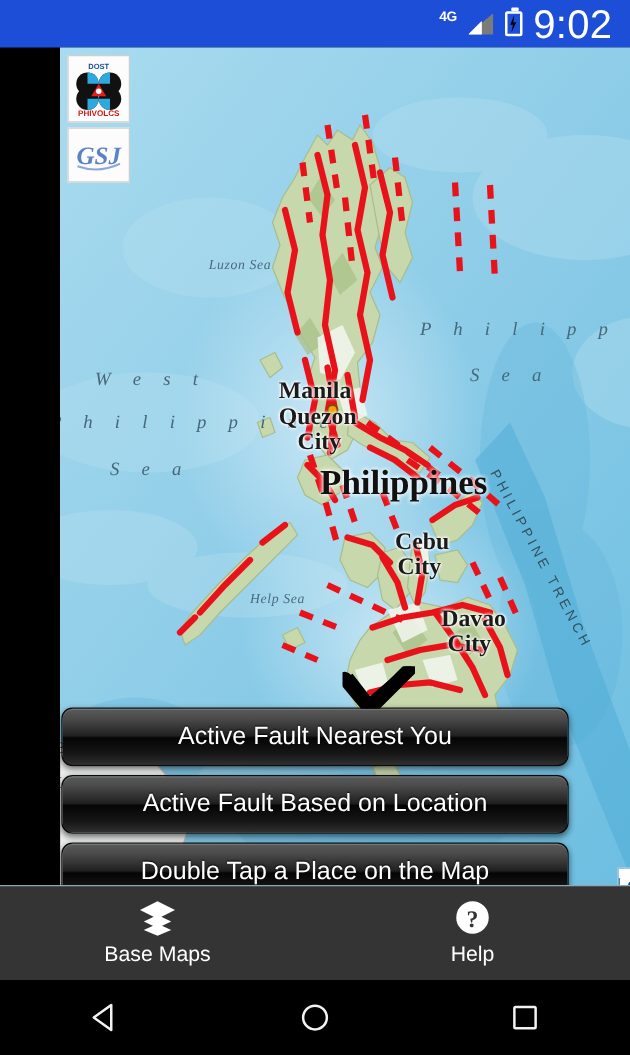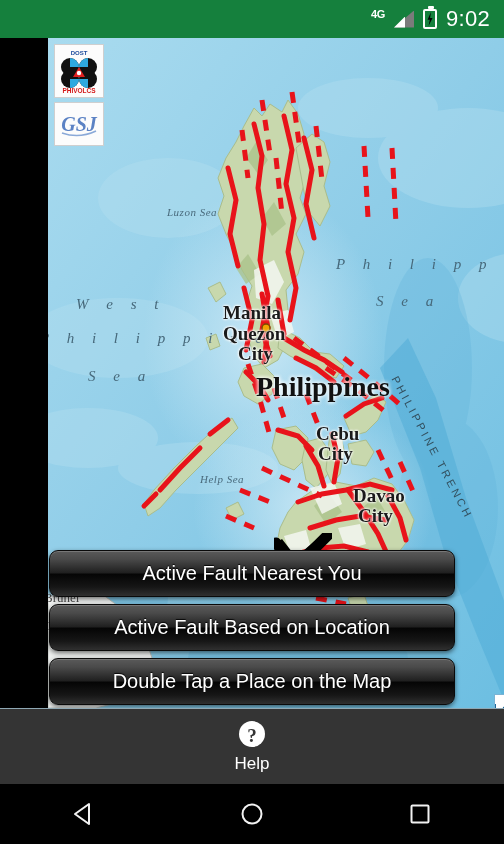--- a/index.html
+++ b/index.html
@@ -2,42 +2,42 @@
 <html><head>
 <meta charset="utf-8">
 <style>
   * { margin:0; padding:0; box-sizing:border-box; }
   html,body { width:504px; height:844px; background:#000; overflow:hidden; }
   body { font-family:"Liberation Sans", sans-serif; position:relative; }
 
   
   #status-bar {
     position:absolute; left:0; top:0; width:504px; height:38px;
-    background:#15803d; display:flex; align-items:center;
+    background:#1d4ed8; display:flex; align-items:center;
     justify-content:flex-end; padding-right:14px; gap:9px;
   }
   .sb-4g { color:#fff; font-size:11px; font-weight:700; letter-spacing:-.3px;
            position:relative; top:-5px; }
   .sb-signal { width:20px; height:17px; position:relative; }
   .sb-signal .full {
     position:absolute; right:0; bottom:0; width:20px; height:17px;
     background:#7b7b7b; clip-path:polygon(100% 0,100% 100%,0 100%);
   }
   .sb-signal .fill {
     position:absolute; right:9px; bottom:0; width:11px; height:11px;
     background:#fff; clip-path:polygon(100% 0,100% 100%,0 100%);
   }
   .sb-batt { width:14px; height:20px; border:2px solid #fff; border-radius:2px;
              position:relative; }
   .sb-batt:before { content:""; position:absolute; top:-5px; left:3px;
              width:6px; height:3px; background:#fff; border-radius:1px; }
   .sb-bolt { position:absolute; left:1px; top:1px; width:8px; height:14px;
              background:#000;
              clip-path:polygon(62% 0,20% 55%,48% 55%,32% 100%,82% 42%,52% 42%); }
-  .sb-time { color:#fff; font-size:22px; font-weight:400; letter-spacing:.3px; }
+  .sb-time { color:#fff; font-size:32px; font-weight:400; letter-spacing:.3px; }
 
   
   #map {
     position:absolute; left:0; top:38px; width:504px; height:670px;
     overflow:hidden; background:#9ed3ea;margin-left:48px;
   }
   #map-canvas { position:absolute; inset:0; }
 
   .map-label {
     position:absolute; color:#3f5f70; font-family:"Liberation Serif", serif;
@@ -93,20 +93,21 @@
   .action-btn {
     position:absolute; left:49px; width:406px; height:47px;
     border-radius:9px; pointer-events:auto; cursor:pointer;
     background:linear-gradient(to bottom,
       #5a5a5a 0%, #4a4a4a 18%, #202020 48%, #050505 52%, #161616 80%, #303030 100%);
     box-shadow:0 2px 5px rgba(0,0,0,.55), inset 0 1px 0 rgba(255,255,255,.18);
     border:1px solid #0a0a0a;
     color:#fff; font-size:20px; font-weight:400;
     display:flex; align-items:center; justify-content:center;
     text-shadow:0 -1px 1px rgba(0,0,0,.9);
+    margin-top:16px;
   }
   #btn-nearest  { top:512px; }
   #btn-location { top:566px; }
   #btn-doubletap{ top:620px; }
 
   
   #tab-bar {
     position:absolute; left:0; top:708px; width:504px; height:76px;
     background:#343434; border-top:1px solid #8fa8b4; display:flex;
   }
@@ -359,20 +360,28 @@
 
 <div id="action-buttons">
   <div class="action-btn" id="btn-nearest">Active Fault Nearest You</div>
   <div class="action-btn" id="btn-location">Active Fault Based on Location</div>
   <div class="action-btn" id="btn-doubletap">Double Tap a Place on the Map</div>
 </div>
 
 <div id="tab-bar">
 
 
+  <div class="tab-item">
+    <svg class="tab-icon" viewBox="0 0 30 30">
+      <path d="M15,2 L29,9 L15,16 L1,9 Z" fill="#fff"></path>
+      <path d="M15,13 L26,18.2 L15,23.4 L4,18.2 Z" fill="#fff"></path>
+      <path d="M15,20 L26,25 L15,29.5 L4,25 Z" fill="#fff"></path>
+    </svg>
+    <span class="tab-label">Base Maps</span>
+  </div>
 
   <div class="tab-item">
     <svg class="tab-icon" viewBox="0 0 30 30">
       <circle cx="15" cy="15" r="13" fill="#fff"></circle>
       <text x="15" y="22.5" font-size="19" font-weight="bold" fill="#343434" text-anchor="middle" font-family="Liberation Serif, serif">?</text>
     </svg>
     <span class="tab-label">Help</span>
   </div>
 </div>
 

